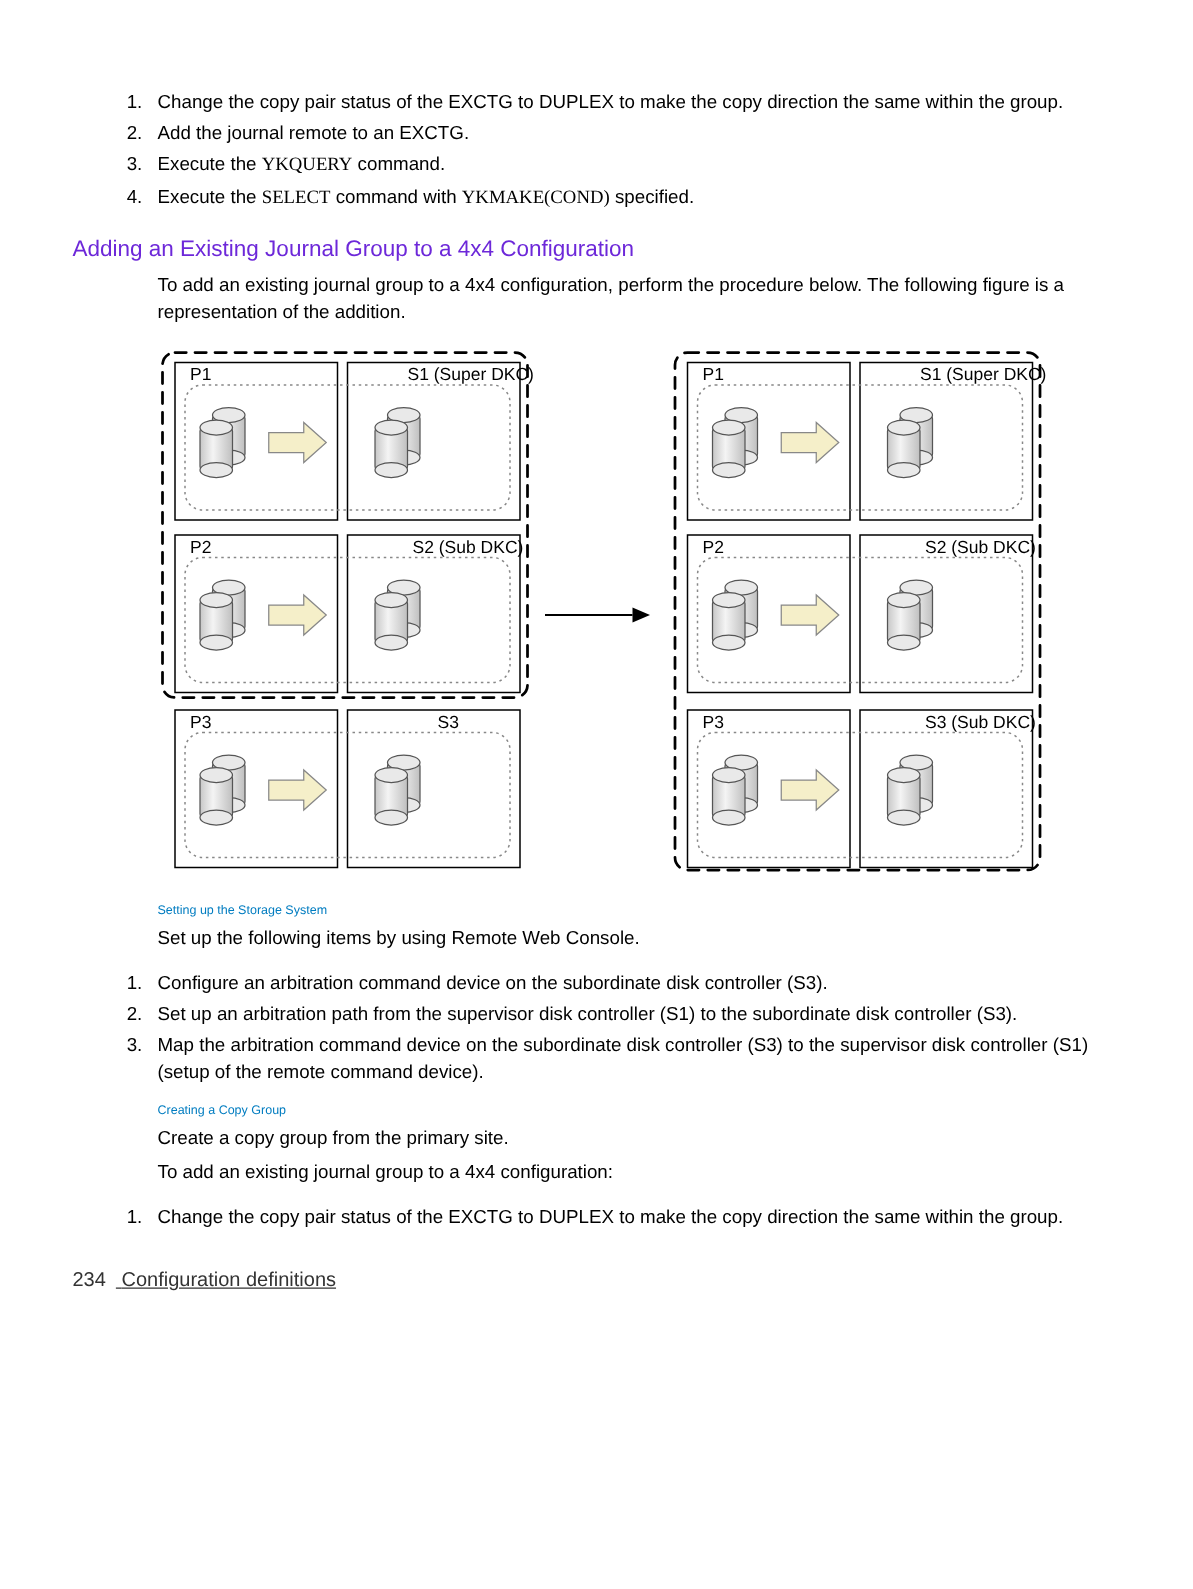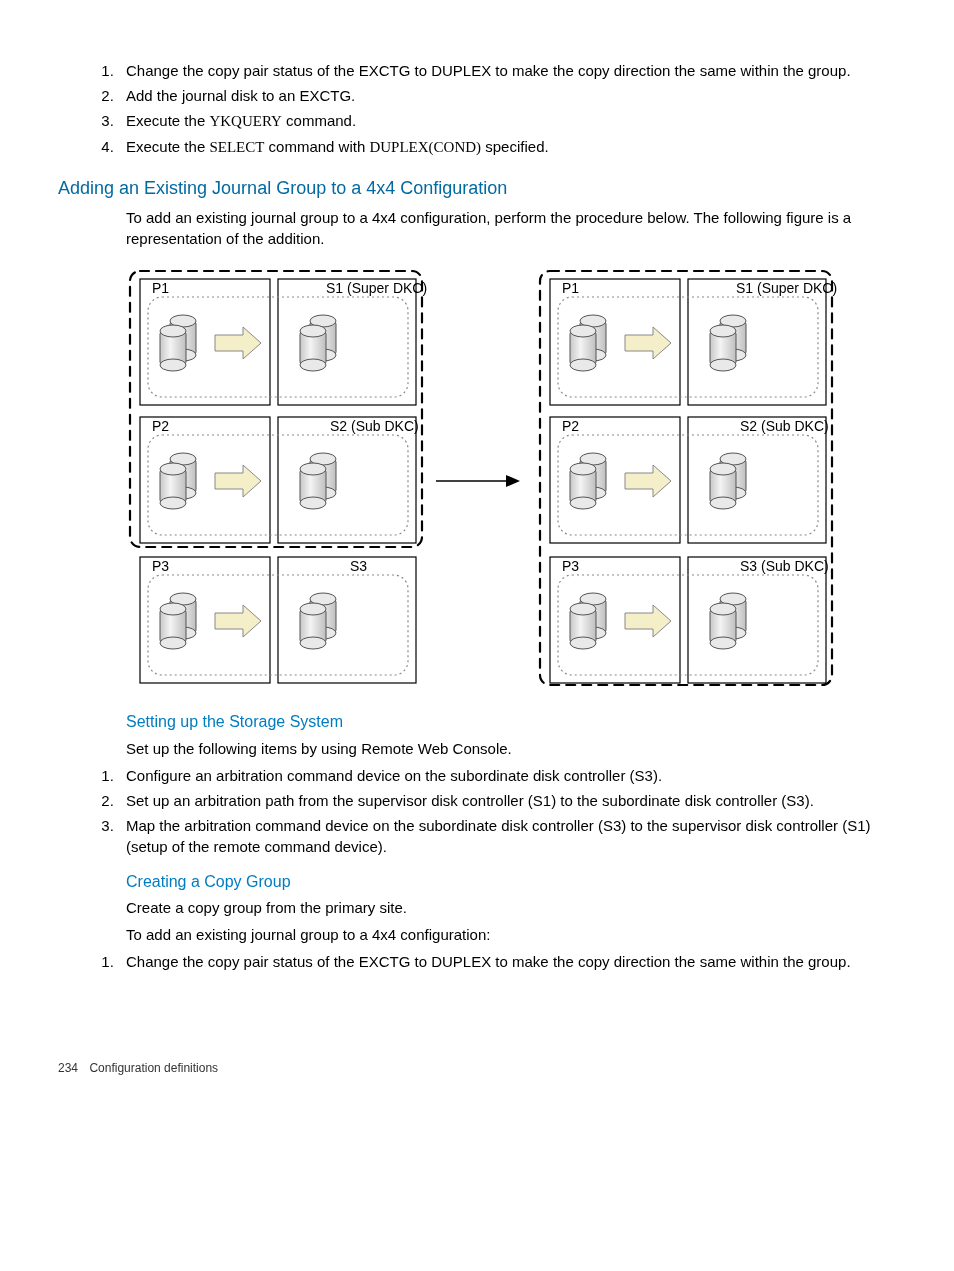--- a/index.html
+++ b/index.html
@@ -7,74 +7,75 @@
     font-size: 15px;
     line-height: 1.4;
     margin: 0;
     padding: 56px 58px 40px 58px;
     width: 954px;
     box-sizing: border-box;
     color: #000;
   }
   ol {
     padding-left: 38px;
-    margin: 4px 0 14px 22px;
+    margin: 15px 0 14px 22px;
   }
   ol > li {
     margin-bottom: 4px;
     padding-left: 8px;
   }
   h2.sec {
-    color: #0369a1;
+    color: #6d28d9;
     font-size: 18px;
     font-weight: normal;
     margin: 18px 0 6px 0;
   }
   h3.sub {
     color: #007cc0;
-    font-size: 16px;
+    font-size: 10px;
     font-weight: normal;
     margin: 14px 0 4px 68px;
   }
   .body-text {
     margin: 2px 0 6px 68px;
   }
   .mono {
     font-family: Liberation Serif, serif;
   }
   .figure {
     margin: 16px 0 16px 68px;
     display: flex;
     align-items: flex-end;
     gap: 14px;
   }
   .footer {
-    margin-top: 88px;
-    font-size: 12px;
+    margin-top: 30px;
+    font-size: 16px;
     color: #333;
+    text-decoration: underline;
   }
   .footer-page { display:inline-block; margin-right:8px; }
   
   svg { display:block; }
 </style>
 </head>
 <body>
 
 <ol>
   <li>
     <span>Change the copy pair status of the EXCTG to DUPLEX to make the copy direction the same within the group.</span>
   </li>
   <li>
-    <span>Add the journal disk to an EXCTG.</span>
+    <span>Add the journal remote to an EXCTG.</span>
   </li>
   <li>
     <span>Execute the </span><span class="mono">YKQUERY</span><span> command.</span>
   </li>
   <li>
-    <span>Execute the </span><span class="mono">SELECT</span><span> command with </span><span class="mono">DUPLEX(COND)</span><span> specified.</span>
+    <span>Execute the </span><span class="mono">SELECT</span><span> command with </span><span class="mono">YKMAKE(COND)</span><span> specified.</span>
   </li>
 </ol>
 
 <h2 class="sec">Adding an Existing Journal Group to a 4x4 Configuration</h2>
 <div class="body-text">To add an existing journal group to a 4x4 configuration, perform the procedure below. The following figure is a representation of the addition.</div>
 
 <div class="figure">
   <svg width="720" height="430" viewBox="0 0 720 430">
     <style>
       .solid-box { fill:#fff; stroke:#000; stroke-width:1.2; }

